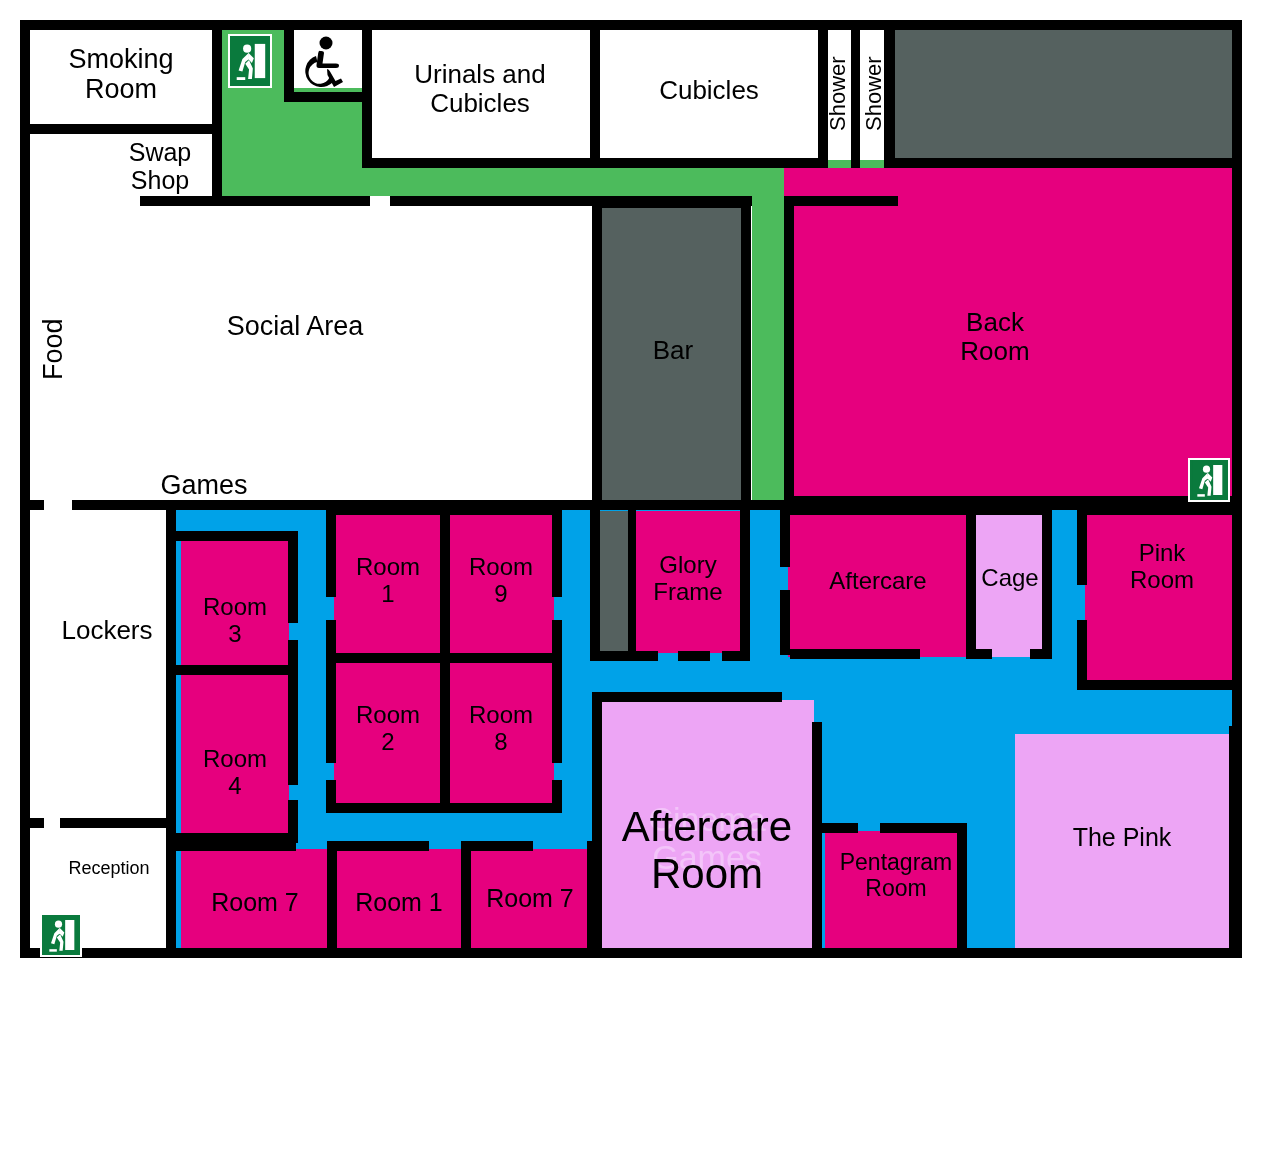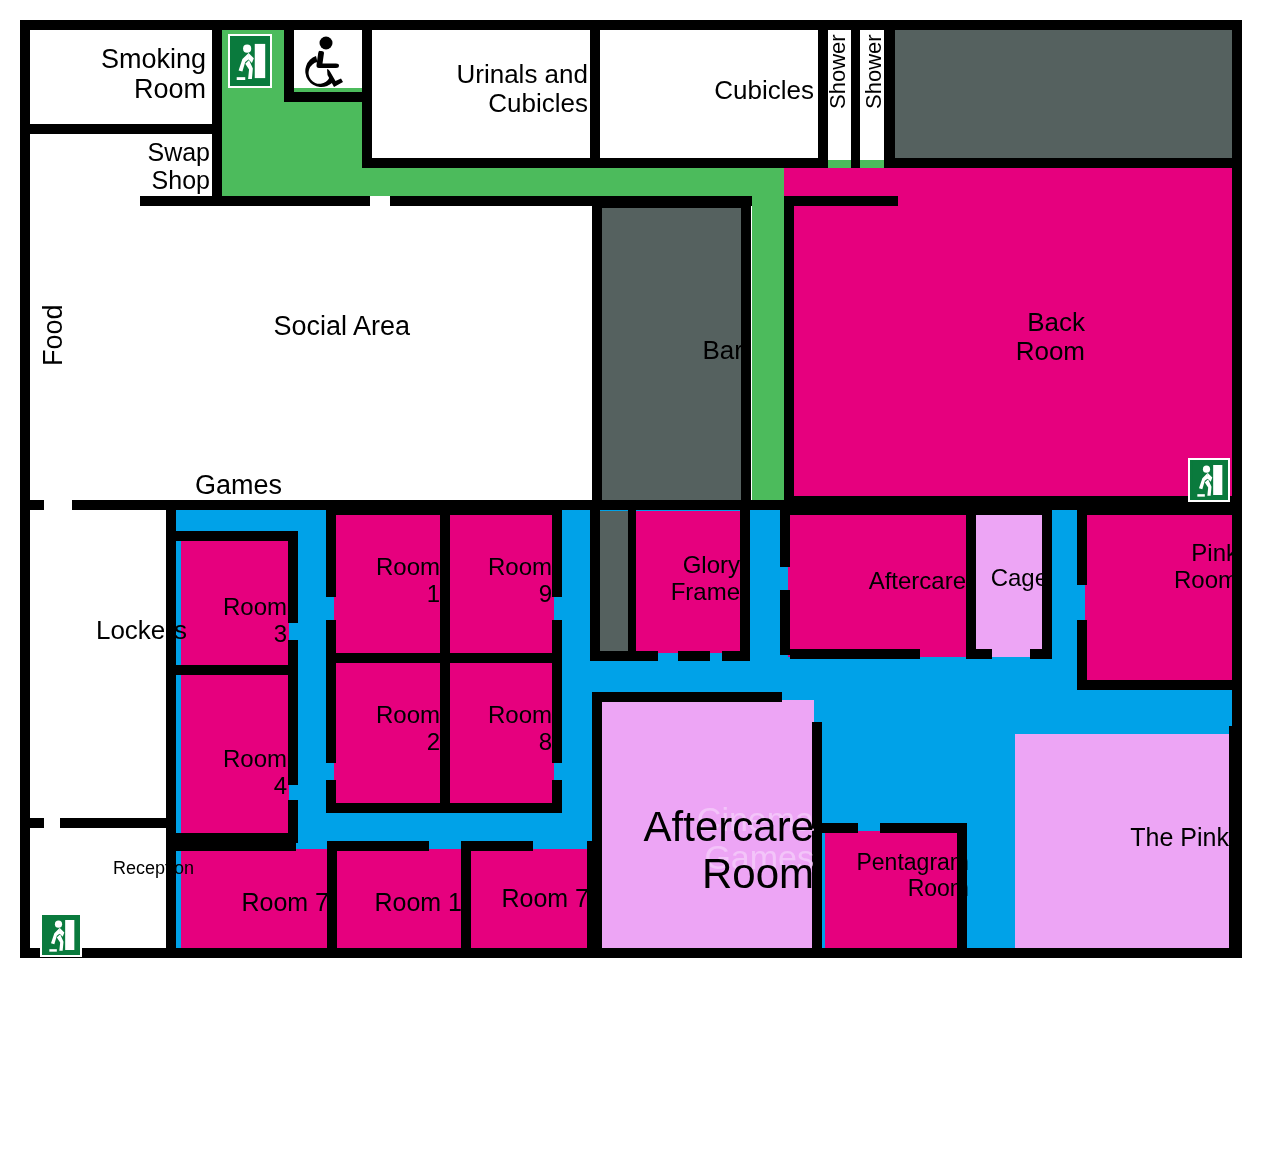--- a/index.html
+++ b/index.html
@@ -2,21 +2,21 @@
 <html><head>
 <meta charset="utf-8">
 <style>
   html,body{margin:0;padding:0;background:#ffffff;}
   body{width:1262px;height:1150px;font-family:"Liberation Sans",sans-serif;overflow:hidden;}
   #stage{position:relative;width:1262px;height:1150px;background:#fff;}
 
   
   .zone{position:absolute;box-sizing:border-box;}
   .wall{position:absolute;background:#000;}
-  .lbl{position:absolute;color:#000;text-align:right;line-height:1.12;white-space:pre-line;
+  .lbl{position:absolute;color:#000;text-align:center;line-height:1.12;white-space:pre-line;
        font-family:"Liberation Sans",sans-serif;pointer-events:none;}
   .vlbl{writing-mode:vertical-rl;transform:rotate(180deg);}
 
   
 
   
   .fx{position:absolute;background:#0a7a3d;border:2px solid #fff;box-sizing:border-box;
       display:flex;align-items:center;justify-content:center;}
   .fx svg{display:block;}
 

